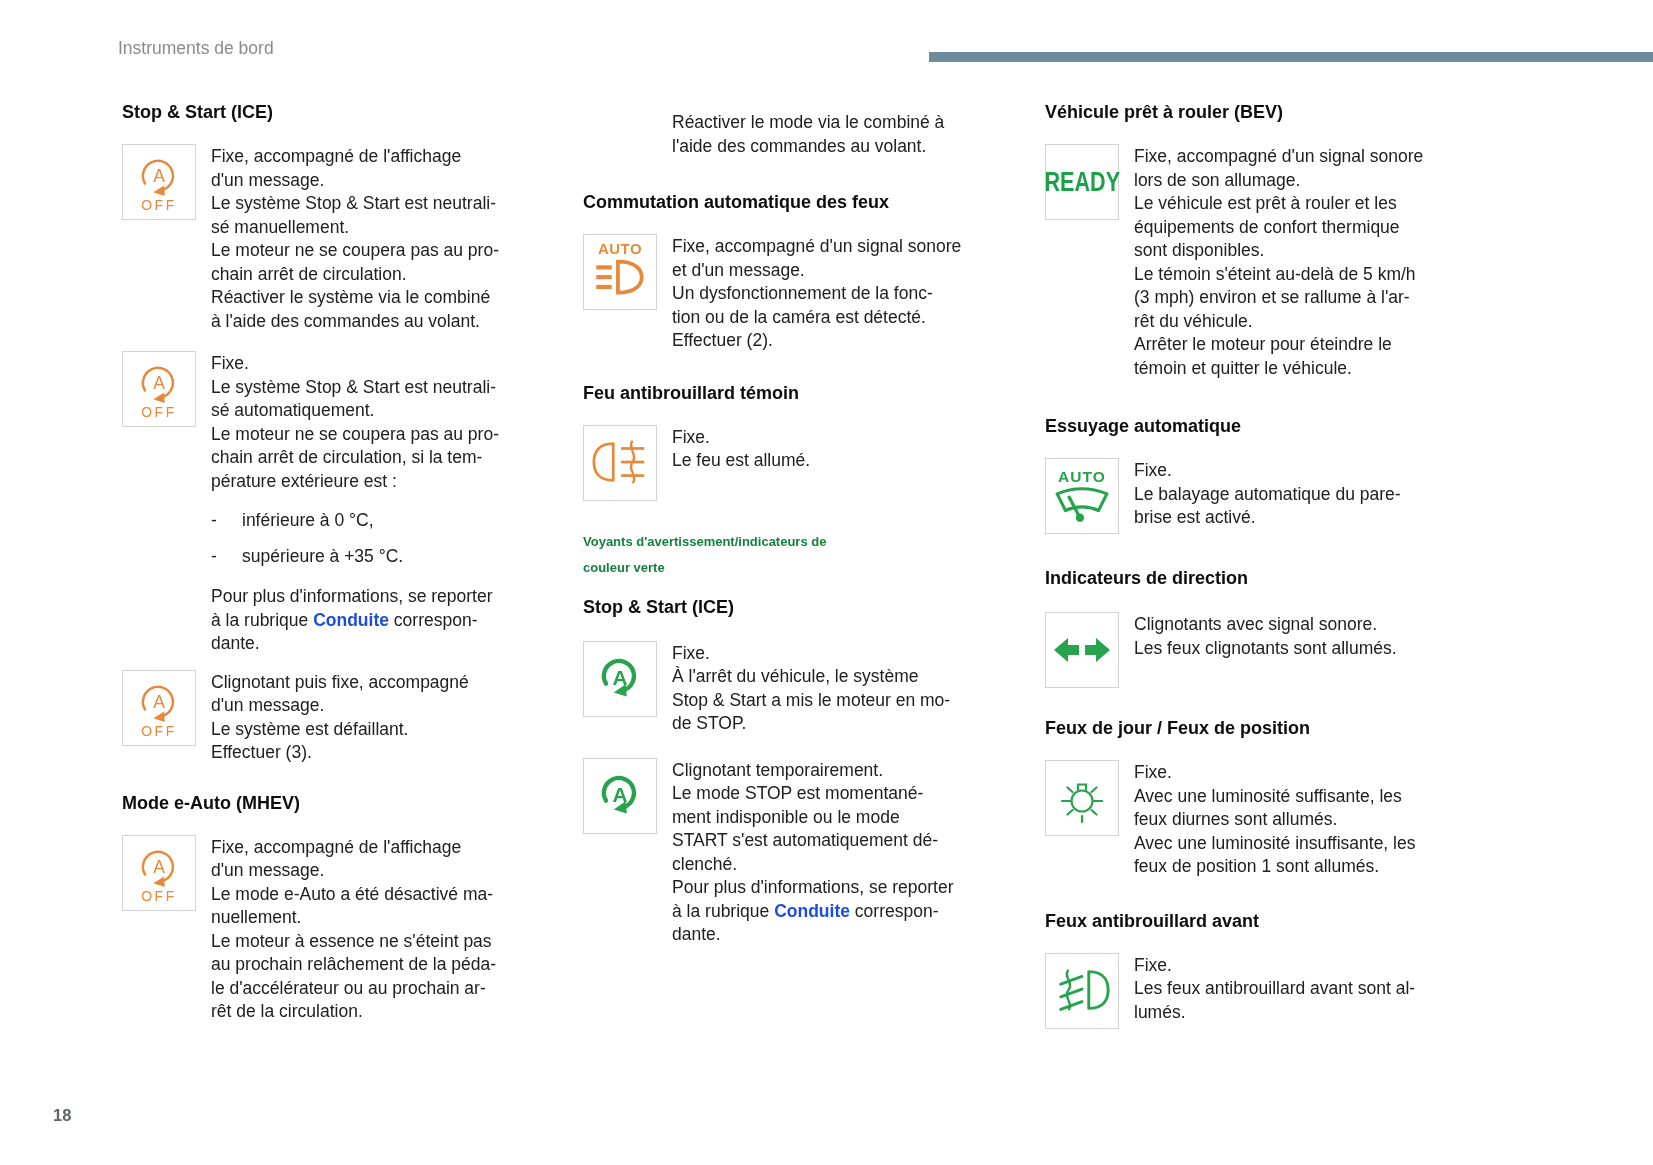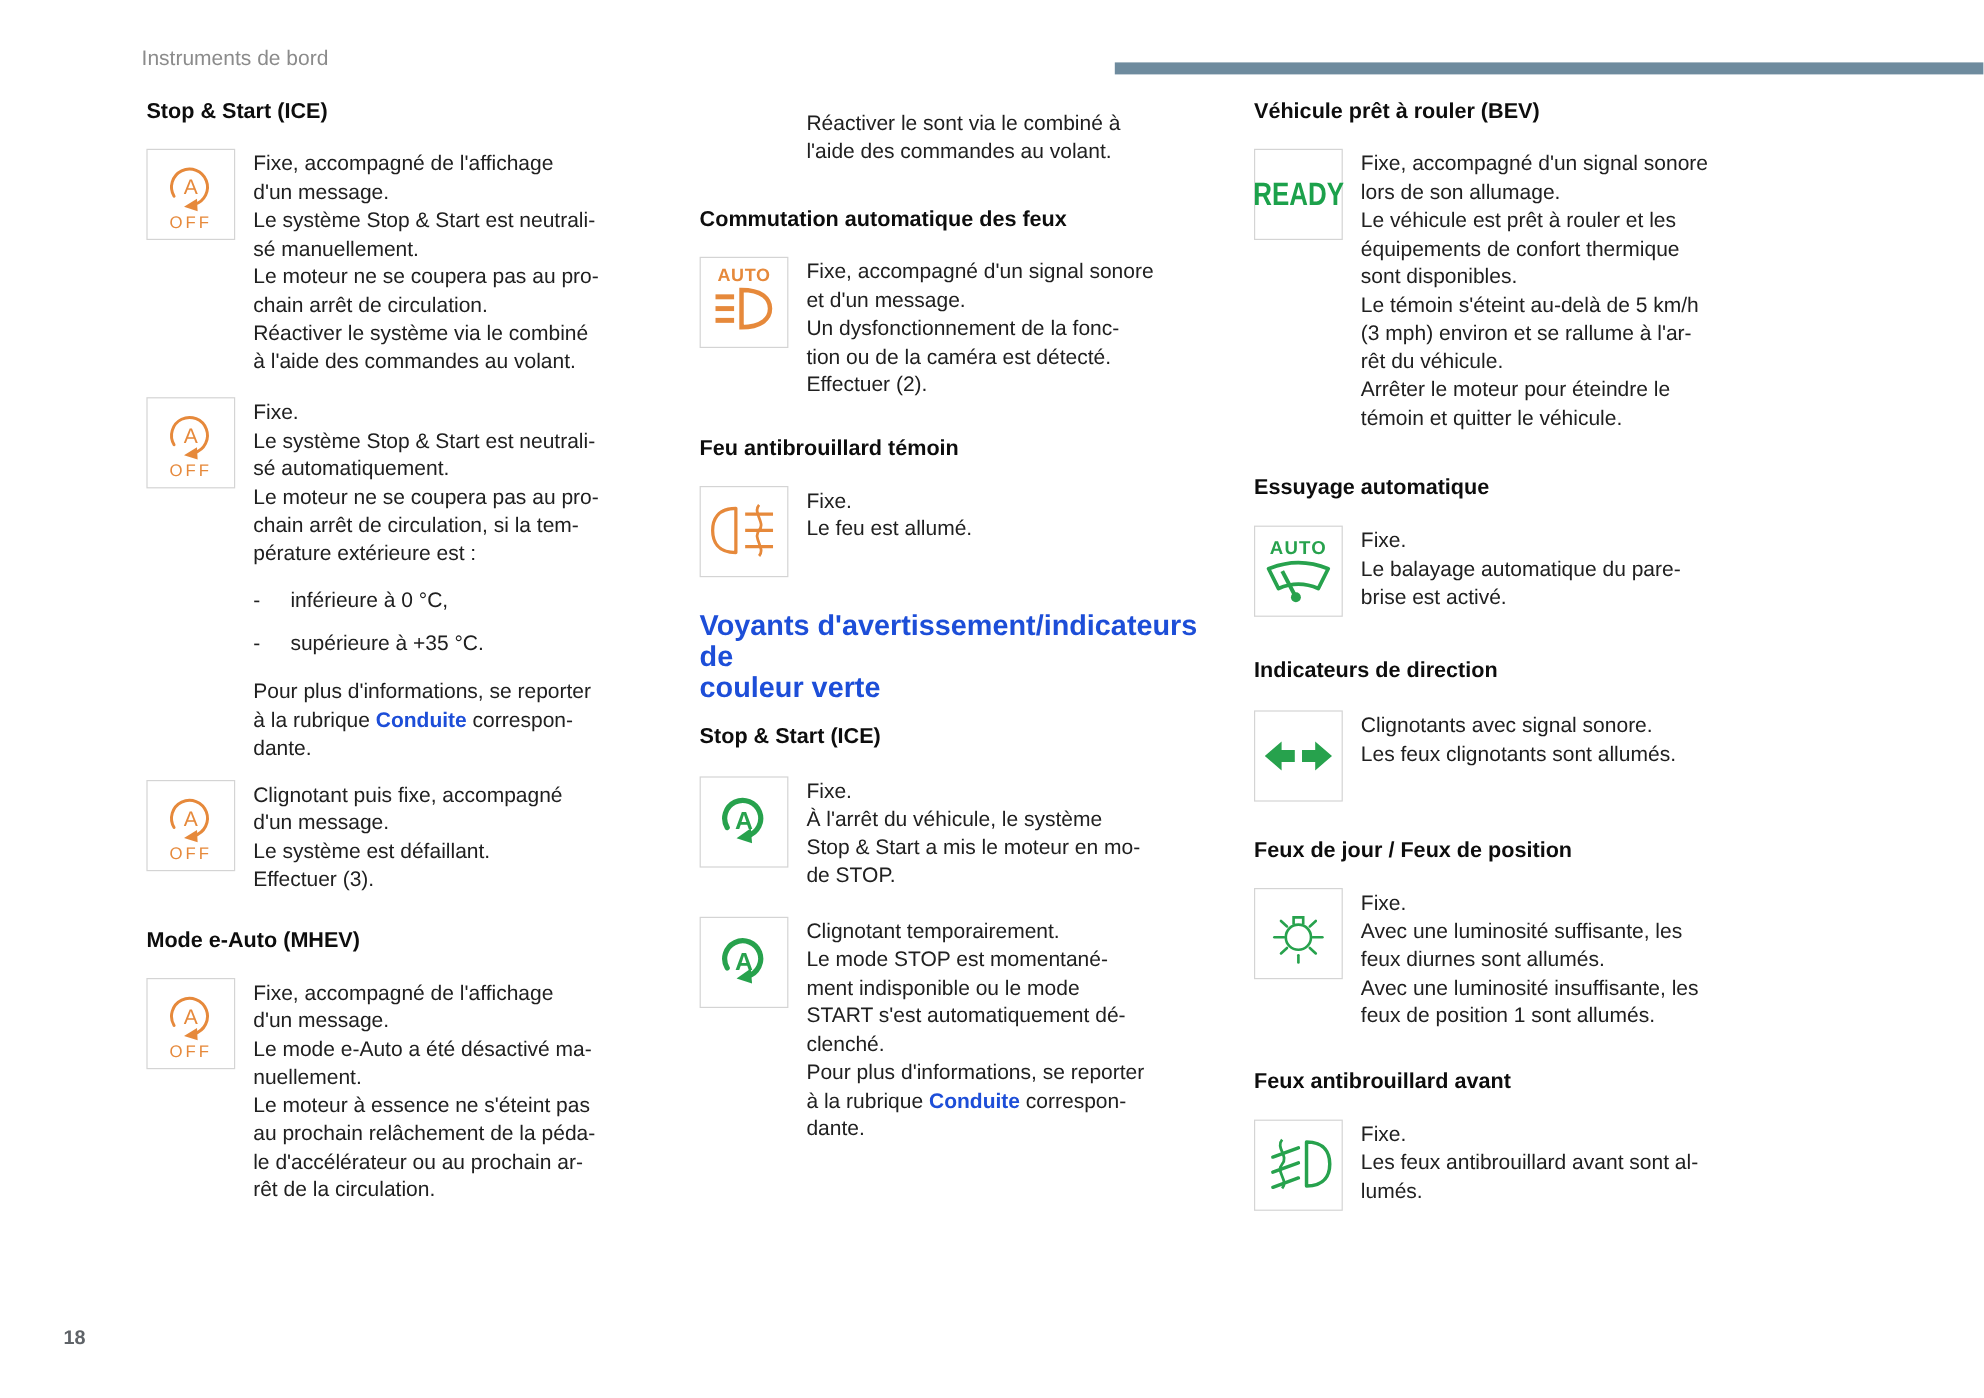--- a/index.html
+++ b/index.html
@@ -4,27 +4,27 @@
 <style>
   * { margin:0; padding:0; box-sizing:border-box; }
   html,body { width:1653px; height:1165px; background:#ffffff;
     font-family:"Liberation Sans", sans-serif; color:#1d1d1f; overflow:hidden; }
   #page { position:relative; width:1653px; height:886px; background:#fff; }
 
   .doc-header { position:absolute; left:118px; top:38px; font-size:17.5px; color:#8b8b8b; }
   .accent-bar { position:absolute; left:929px; top:52px; width:724px; height:10px; background:#6e8b9e; }
   .page-number { position:absolute; left:53px; top:1106px; font-size:16.5px; font-weight:700; color:#5f6368; }
 
-  .col { position:absolute; top:80px; }
+  .col { position:absolute; top:100px; }
   #col1 { left:122px; width:445px; }
   #col2 { left:583px; width:440px; }
   #col3 { left:1045px; width:495px; }
 
   .h { font-size:18px; font-weight:700; color:#0d0d0d; line-height:24px; }
-  .sect { font-size:24px; font-weight:700; color:#1d4ed8; line-height:26px; white-space:pre-line; }
+  .sect { font-size:13px; font-weight:700; color:#15803d; line-height:26px; white-space:pre-line; }
 
   .entry { display:flex; gap:15px; align-items:flex-start; }
   .iconbox { flex:none; width:74px; height:76px; border:1px solid #d4d4d4; background:#fff;
     display:flex; align-items:center; justify-content:center; }
   .txt { font-size:17.5px; line-height:23.5px; color:#202020; white-space:pre-line; padding-top:1px; }
   .txt b { font-weight:700; color:#1d4ed8; }
 
   .indent { margin-left:89px; }
   .bullet { display:flex; font-size:17.5px; line-height:23.5px; color:#202020; }
   .bullet .dash { width:31px; flex:none; }
@@ -127,21 +127,21 @@
 Le mode e-Auto a été désactivé ma-
 nuellement.
 Le moteur à essence ne s'éteint pas
 au prochain relâchement de la péda-
 le d'accélérateur ou au prochain ar-
 rêt de la circulation.</div>
     </div>
   </div>
 
   <div class="col" id="col2">
-    <div class="txt indent" style="margin-top:10px">Réactiver le sont via le combiné à
+    <div class="txt indent" style="margin-top:10px">Réactiver le mode via le combiné à
 l'aide des commandes au volant.</div>
 
     <div class="h" style="margin-top:32px">Commutation automatique des feux</div>
 
     <div class="entry" style="margin-top:20px">
       <div class="iconbox">
         <svg width="60" height="64" viewBox="0 0 58 62">
           <text x="29" y="14" text-anchor="middle" font-size="14.5" font-weight="bold" letter-spacing="0.5" fill="#e6893b">AUTO</text>
           <rect x="6" y="24.5" width="15" height="4" fill="#e6893b"></rect>
           <rect x="6" y="34" width="15" height="4" fill="#e6893b"></rect>

